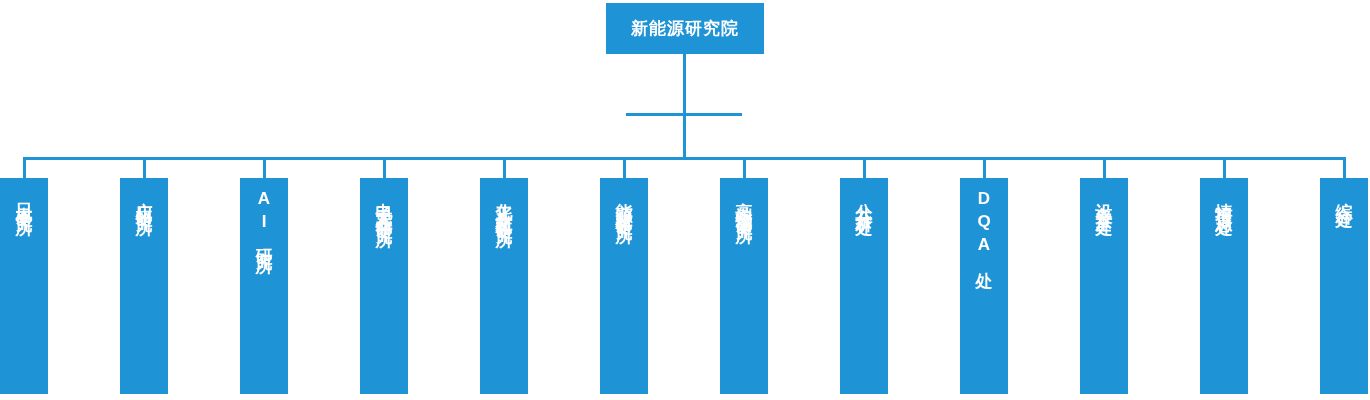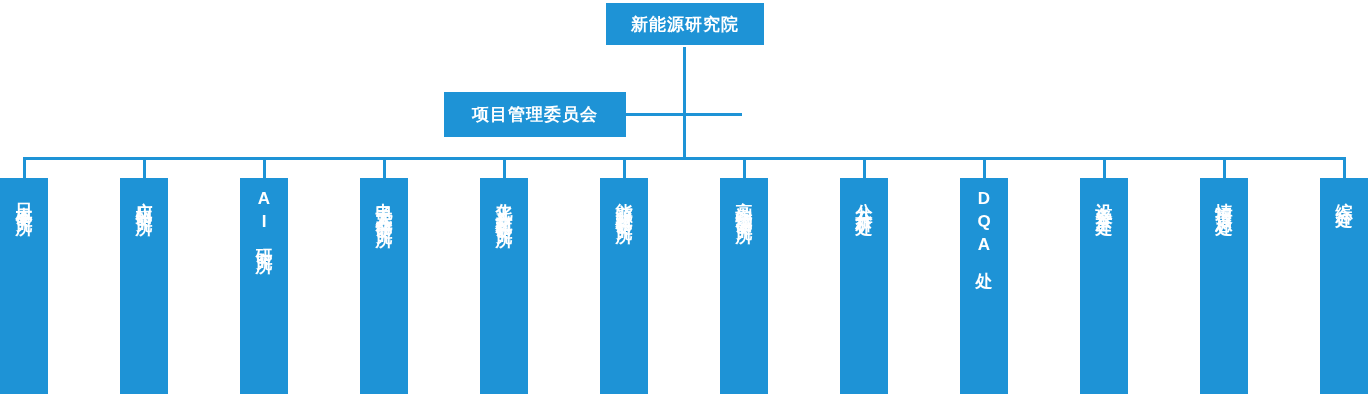--- a/index.html
+++ b/index.html
@@ -39,29 +39,26 @@
   
   .conn{position:absolute;background:var(--brand,#1E93D6);}
   .v{width:3px;}
   .h{height:3px;}
 </style>
 </head>
 <body>
 
 <div id="org-chart" style="--brand: #1E93D6; background: rgb(255, 255, 255);">
 
-  <div class="node node-h" style="left: 606px; top: 3px; width: 158px; height: 42px; color: rgb(255, 255, 255);">
+  <div class="node node-h" style="left: 606px; top: 3px; width: 158px; height: 51px; color: rgb(255, 255, 255);">
     <span>新能源研究院</span>
   </div>
 
   <div class="conn v" style="left:683px;top:47px;width:3px;height:113px;"></div>
 
-  <div class="node node-h" style="left: 444px; top: 92px; width: 182px; height: 45px; color: rgb(255, 255, 255);">
-    <span>项目管理委员会</span>
-  </div>
 
 
   <div class="conn h" style="left:626px;top:113px;width:58px;height:3px;"></div>
   <div class="conn h" style="left:684px;top:113px;width:58px;height:3px;"></div>
 
   <div class="conn h" style="left:23px;top:157px;width:1323px;height:3px;"></div>
 
   <div class="conn v" style="left:23px;top:157px;height:21px;"></div>
   <div class="conn v" style="left:143px;top:157px;height:21px;"></div>
   <div class="conn v" style="left:263px;top:157px;height:21px;"></div>

